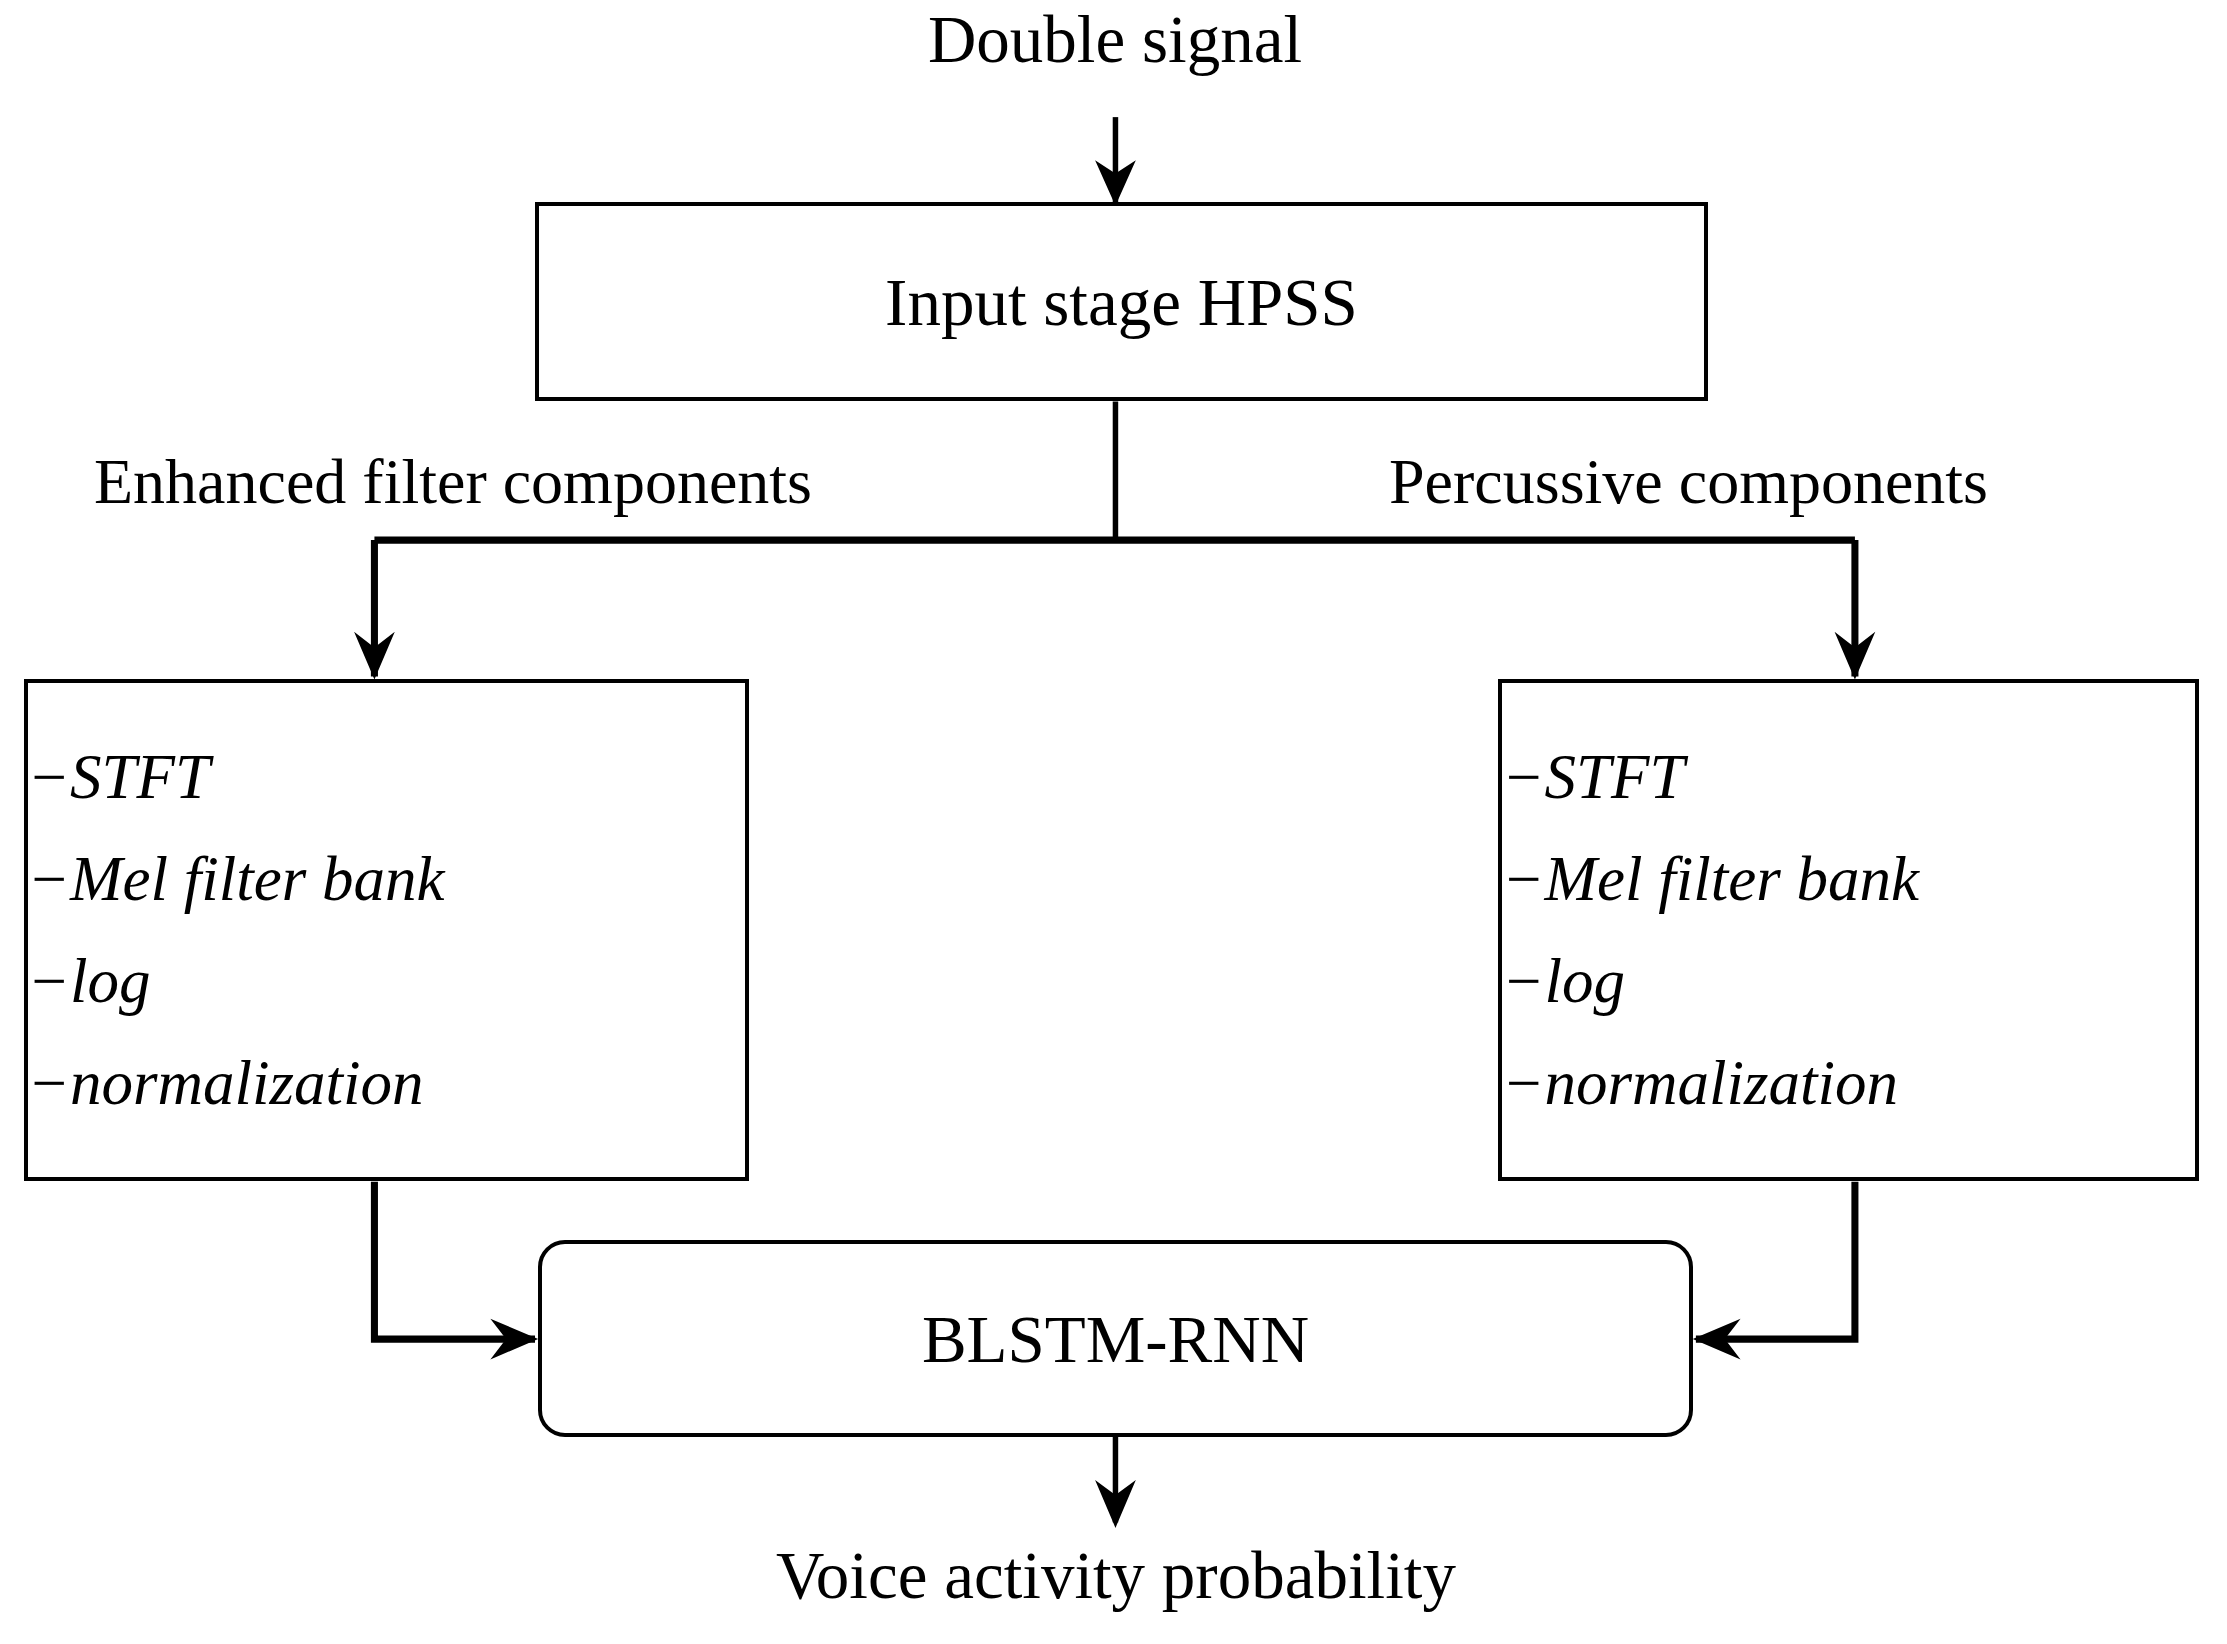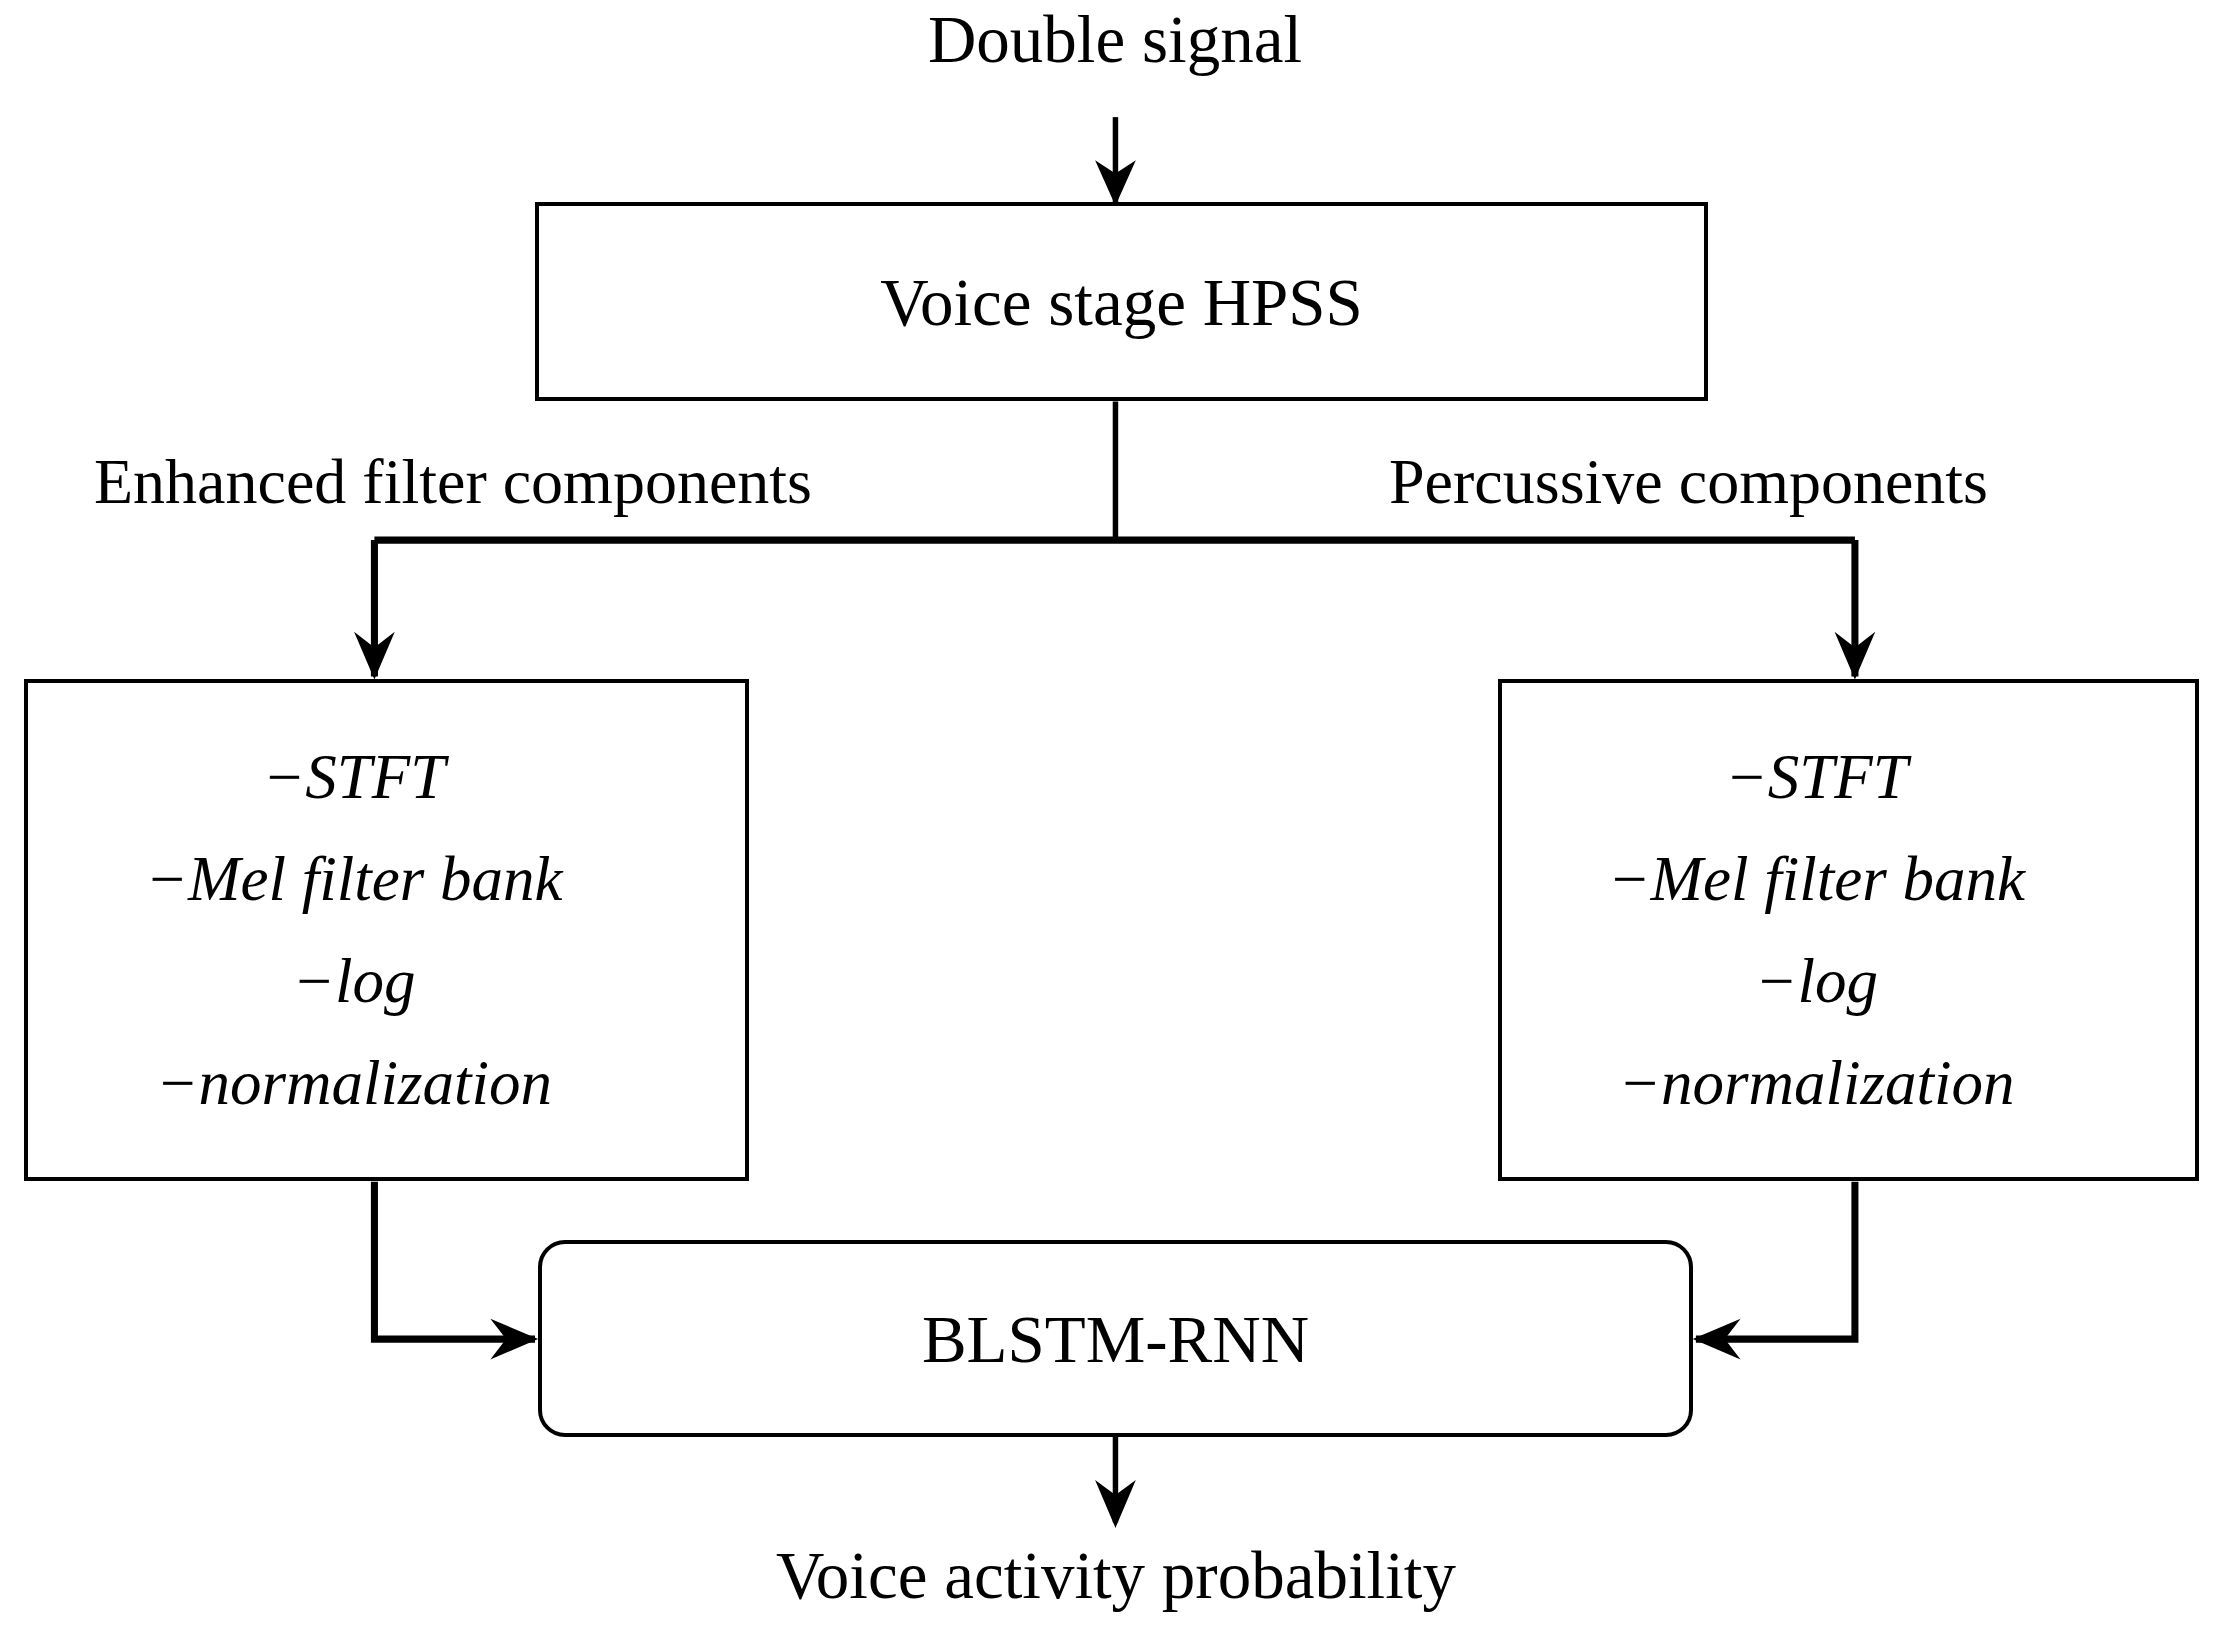--- a/index.html
+++ b/index.html
@@ -46,21 +46,21 @@
     white-space: nowrap;
   }
   .feature-list {
     position: absolute;
     left: 0;
     right: 12px;
     top: 50%;
     transform: translateY(-50%);
     padding-right: 52px;
     box-sizing: border-box;
-    text-align: center;
+    text-align: left;
     font-style: italic;
     font-size: 63px;
     line-height: 1.62;
     font-family: "Liberation Serif", "DejaVu Serif", serif;
     white-space: nowrap;
   }
   .feature-list .row {
     display: block;
   }
   .free-text {
@@ -123,21 +123,21 @@
 
     <g>
       <line x1="1424" y1="1834" x2="1424" y2="1943" stroke="#000000" stroke-width="7"></line>
       <polygon points="1424,1950 1398,1889 1424,1908 1450,1889" fill="#000000"></polygon>
     </g>
   </svg>
 
   <div class="free-text" style="left:927px; top:6.3px; width:376px; text-align:center;">Double signal</div>
 
   <div class="node-box" style="left:535px; top:202px; width:1173px; height:199px;">
-    <div class="box-title">Voice stage HPSS</div>
+    <div class="box-title">Input stage HPSS</div>
   </div>
 
   <div class="edge-label" style="left:94px; top:450px;">Enhanced filter components</div>
   <div class="edge-label" style="left:1349px; top:450px;margin-left:40px;">Percussive components</div>
 
   <div class="node-box" style="left:23.5px; top:679px; width:725px; height:502px;">
     <div class="feature-list">
       <span class="row">−STFT</span>
       <span class="row">−Mel filter bank</span>
       <span class="row">−log</span>

